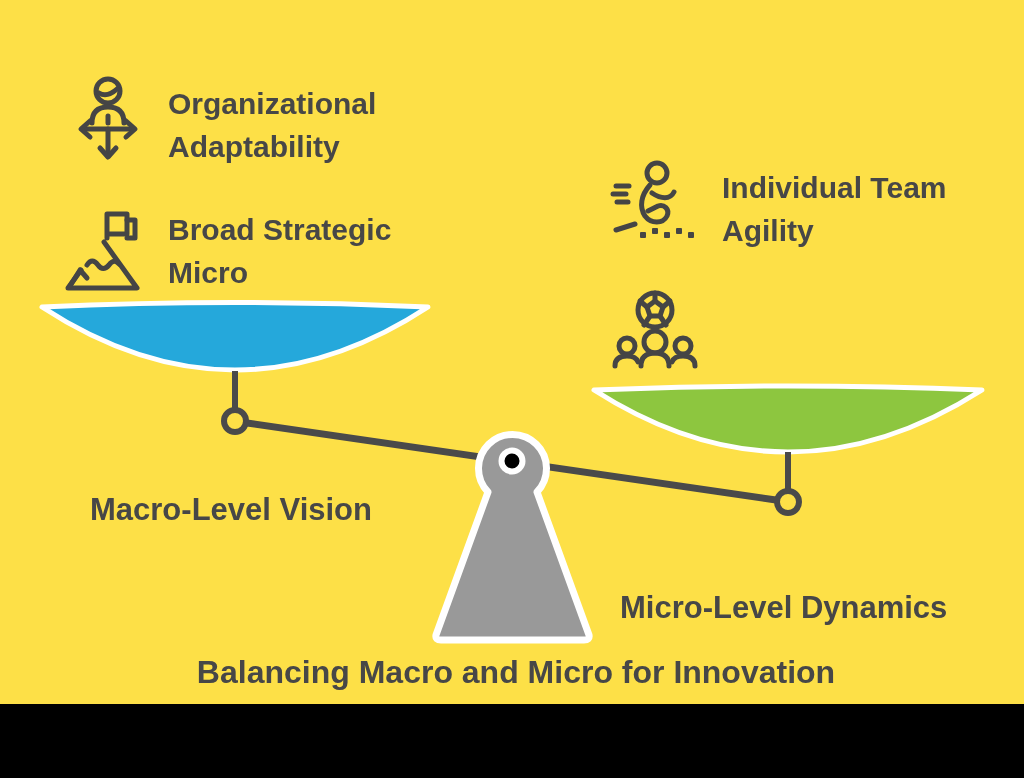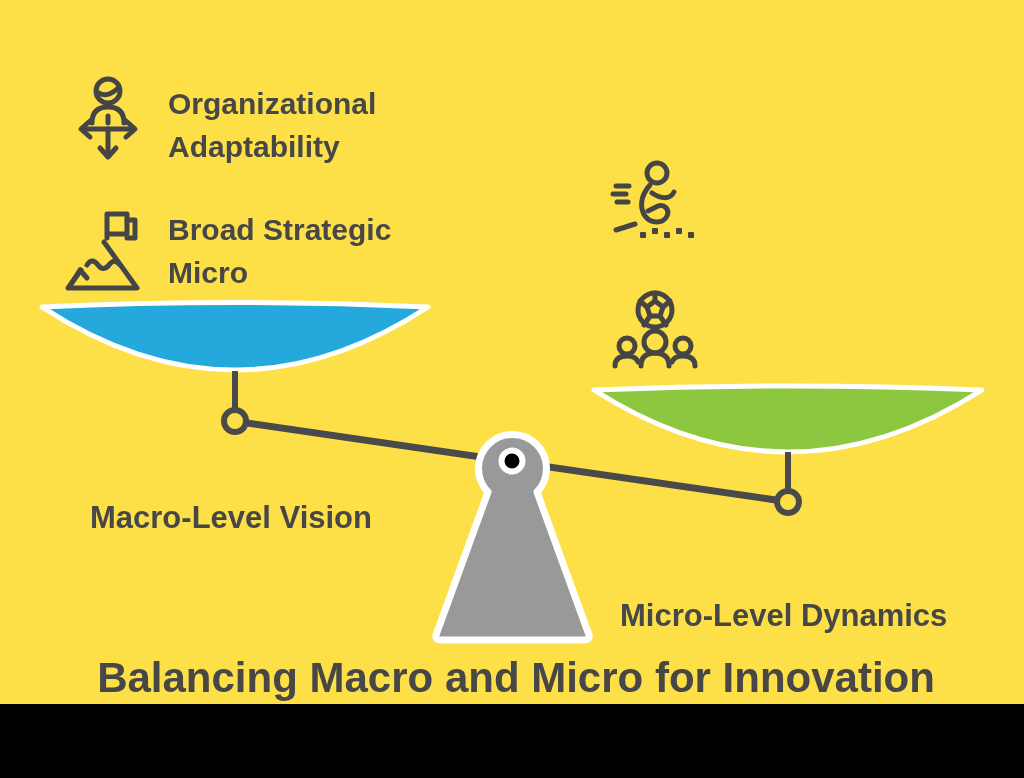--- a/index.html
+++ b/index.html
@@ -6,25 +6,25 @@
   #stage{
     position:relative;width:1024px;height:704px;background:#fde047;
     overflow:hidden;font-family:"Liberation Sans","DejaVu Sans",sans-serif;
   }
   .abs{position:absolute;}
   .item-label{
     font-weight:bold;font-size:30px;line-height:43px;color:#474747;
     white-space:pre-line;letter-spacing:0px;
   }
   .pan-label{
-    font-weight:bold;font-size:31px;color:#474747;white-space:nowrap;margin-top:8px;
+    font-weight:bold;font-size:31px;color:#474747;white-space:nowrap;
   }
   .main-title{
     position:absolute;left:8px;right:0;top:654px;text-align:center;
-    font-weight:bold;font-size:42px;color:#474747;
+    font-weight:bold;font-size:32px;color:#474747;
   }
   svg{display:block;}
   .icon-stroke{fill:none;stroke:#454545;stroke-linecap:round;stroke-linejoin:round;}
 </style>
 </head>
 <body>
 
 <div id="stage">
 
   <svg class="abs" style="left:0;top:0" width="1024" height="778" viewBox="0 0 1024 778">
@@ -88,20 +88,22 @@
       </g>
       <g fill="#454545">
         <rect x="32" y="74" width="6" height="6" rx="1"></rect>
         <rect x="44" y="70" width="6" height="6" rx="1"></rect>
         <rect x="56" y="74" width="6" height="6" rx="1"></rect>
         <rect x="68" y="70" width="6" height="6" rx="1"></rect>
         <rect x="80" y="74" width="6" height="6" rx="1"></rect>
       </g>
     </svg>
   </div>
+  <div class="abs item-label" style="left:722px;top:166px">Individual Team
+Agility</div>
 
   <div class="abs" style="left:607px;top:288px">
     <svg width="95" height="82" viewBox="0 0 95 82">
       <g class="icon-stroke" stroke-width="5">
         <circle cx="48" cy="22" r="17"></circle>
         <path d="M48,13 L56,19 L53,28 L43,28 L40,19 Z"></path>
         <path d="M48,5 L48,13 M63,13 L56,19 M59,37 L53,28 M37,37 L43,28 M33,13 L40,19"></path>
         <circle cx="48" cy="54" r="11"></circle>
         <circle cx="20" cy="58" r="8"></circle>
         <circle cx="76" cy="58" r="8"></circle>

